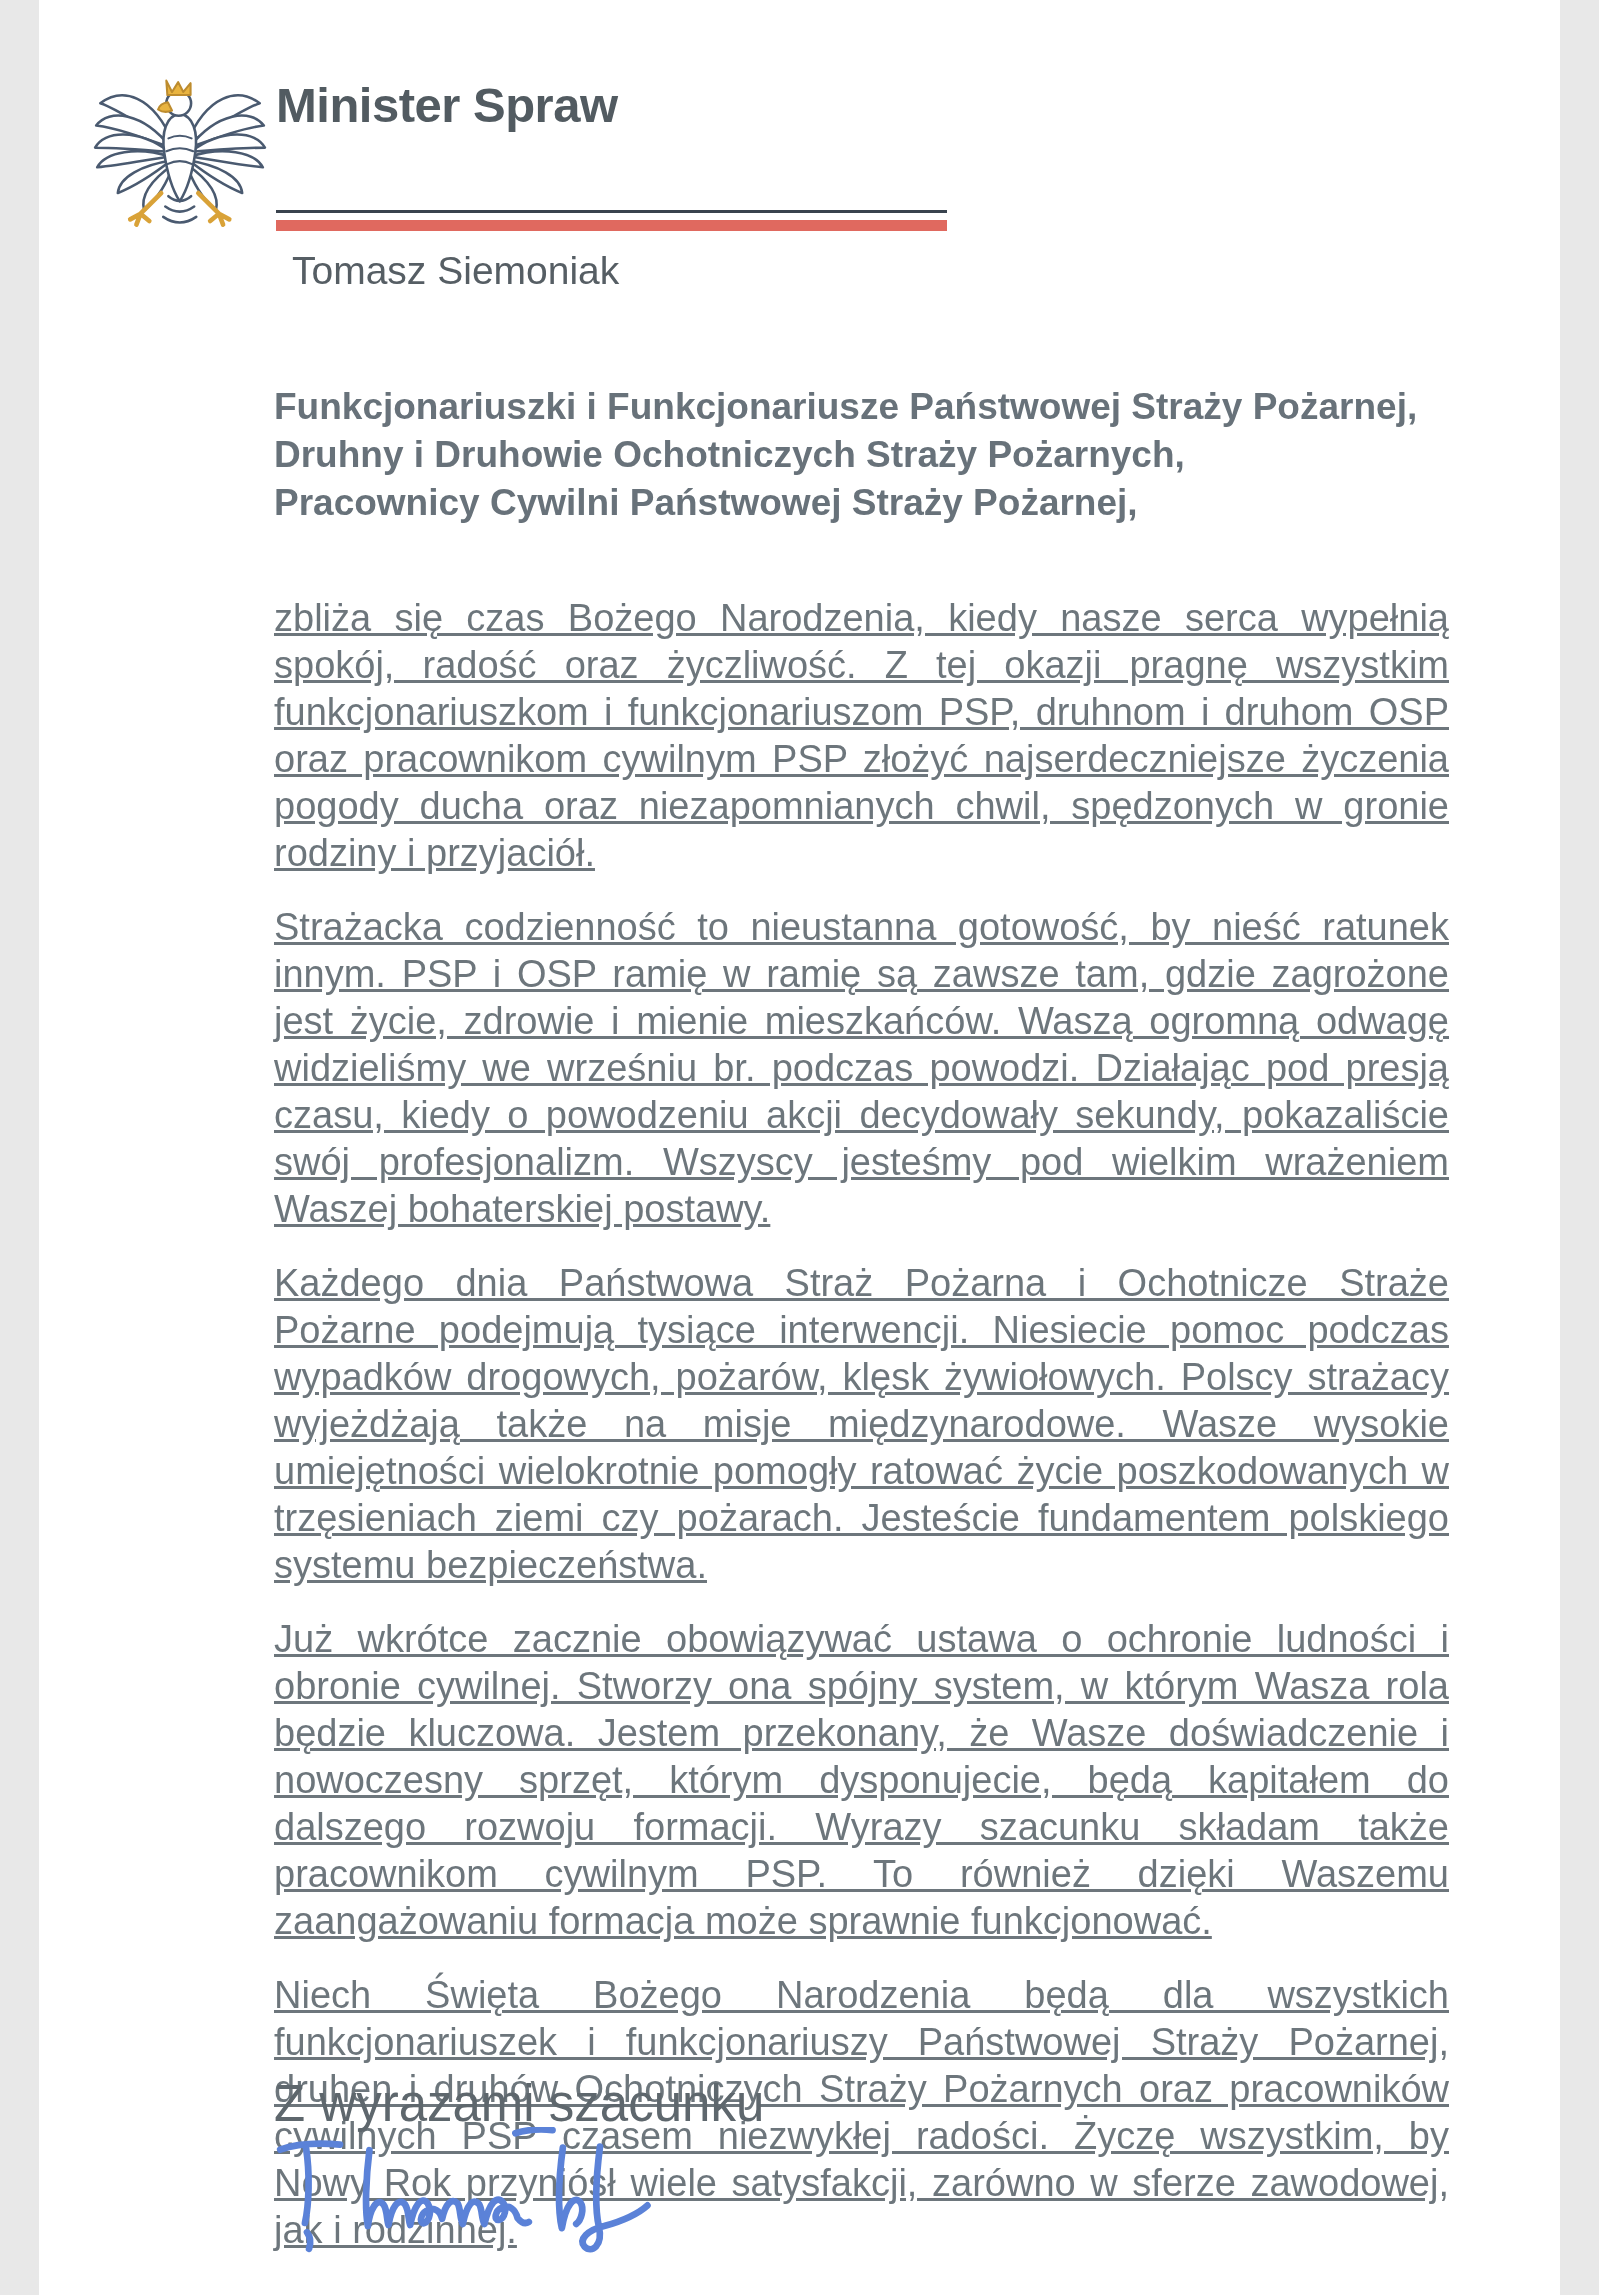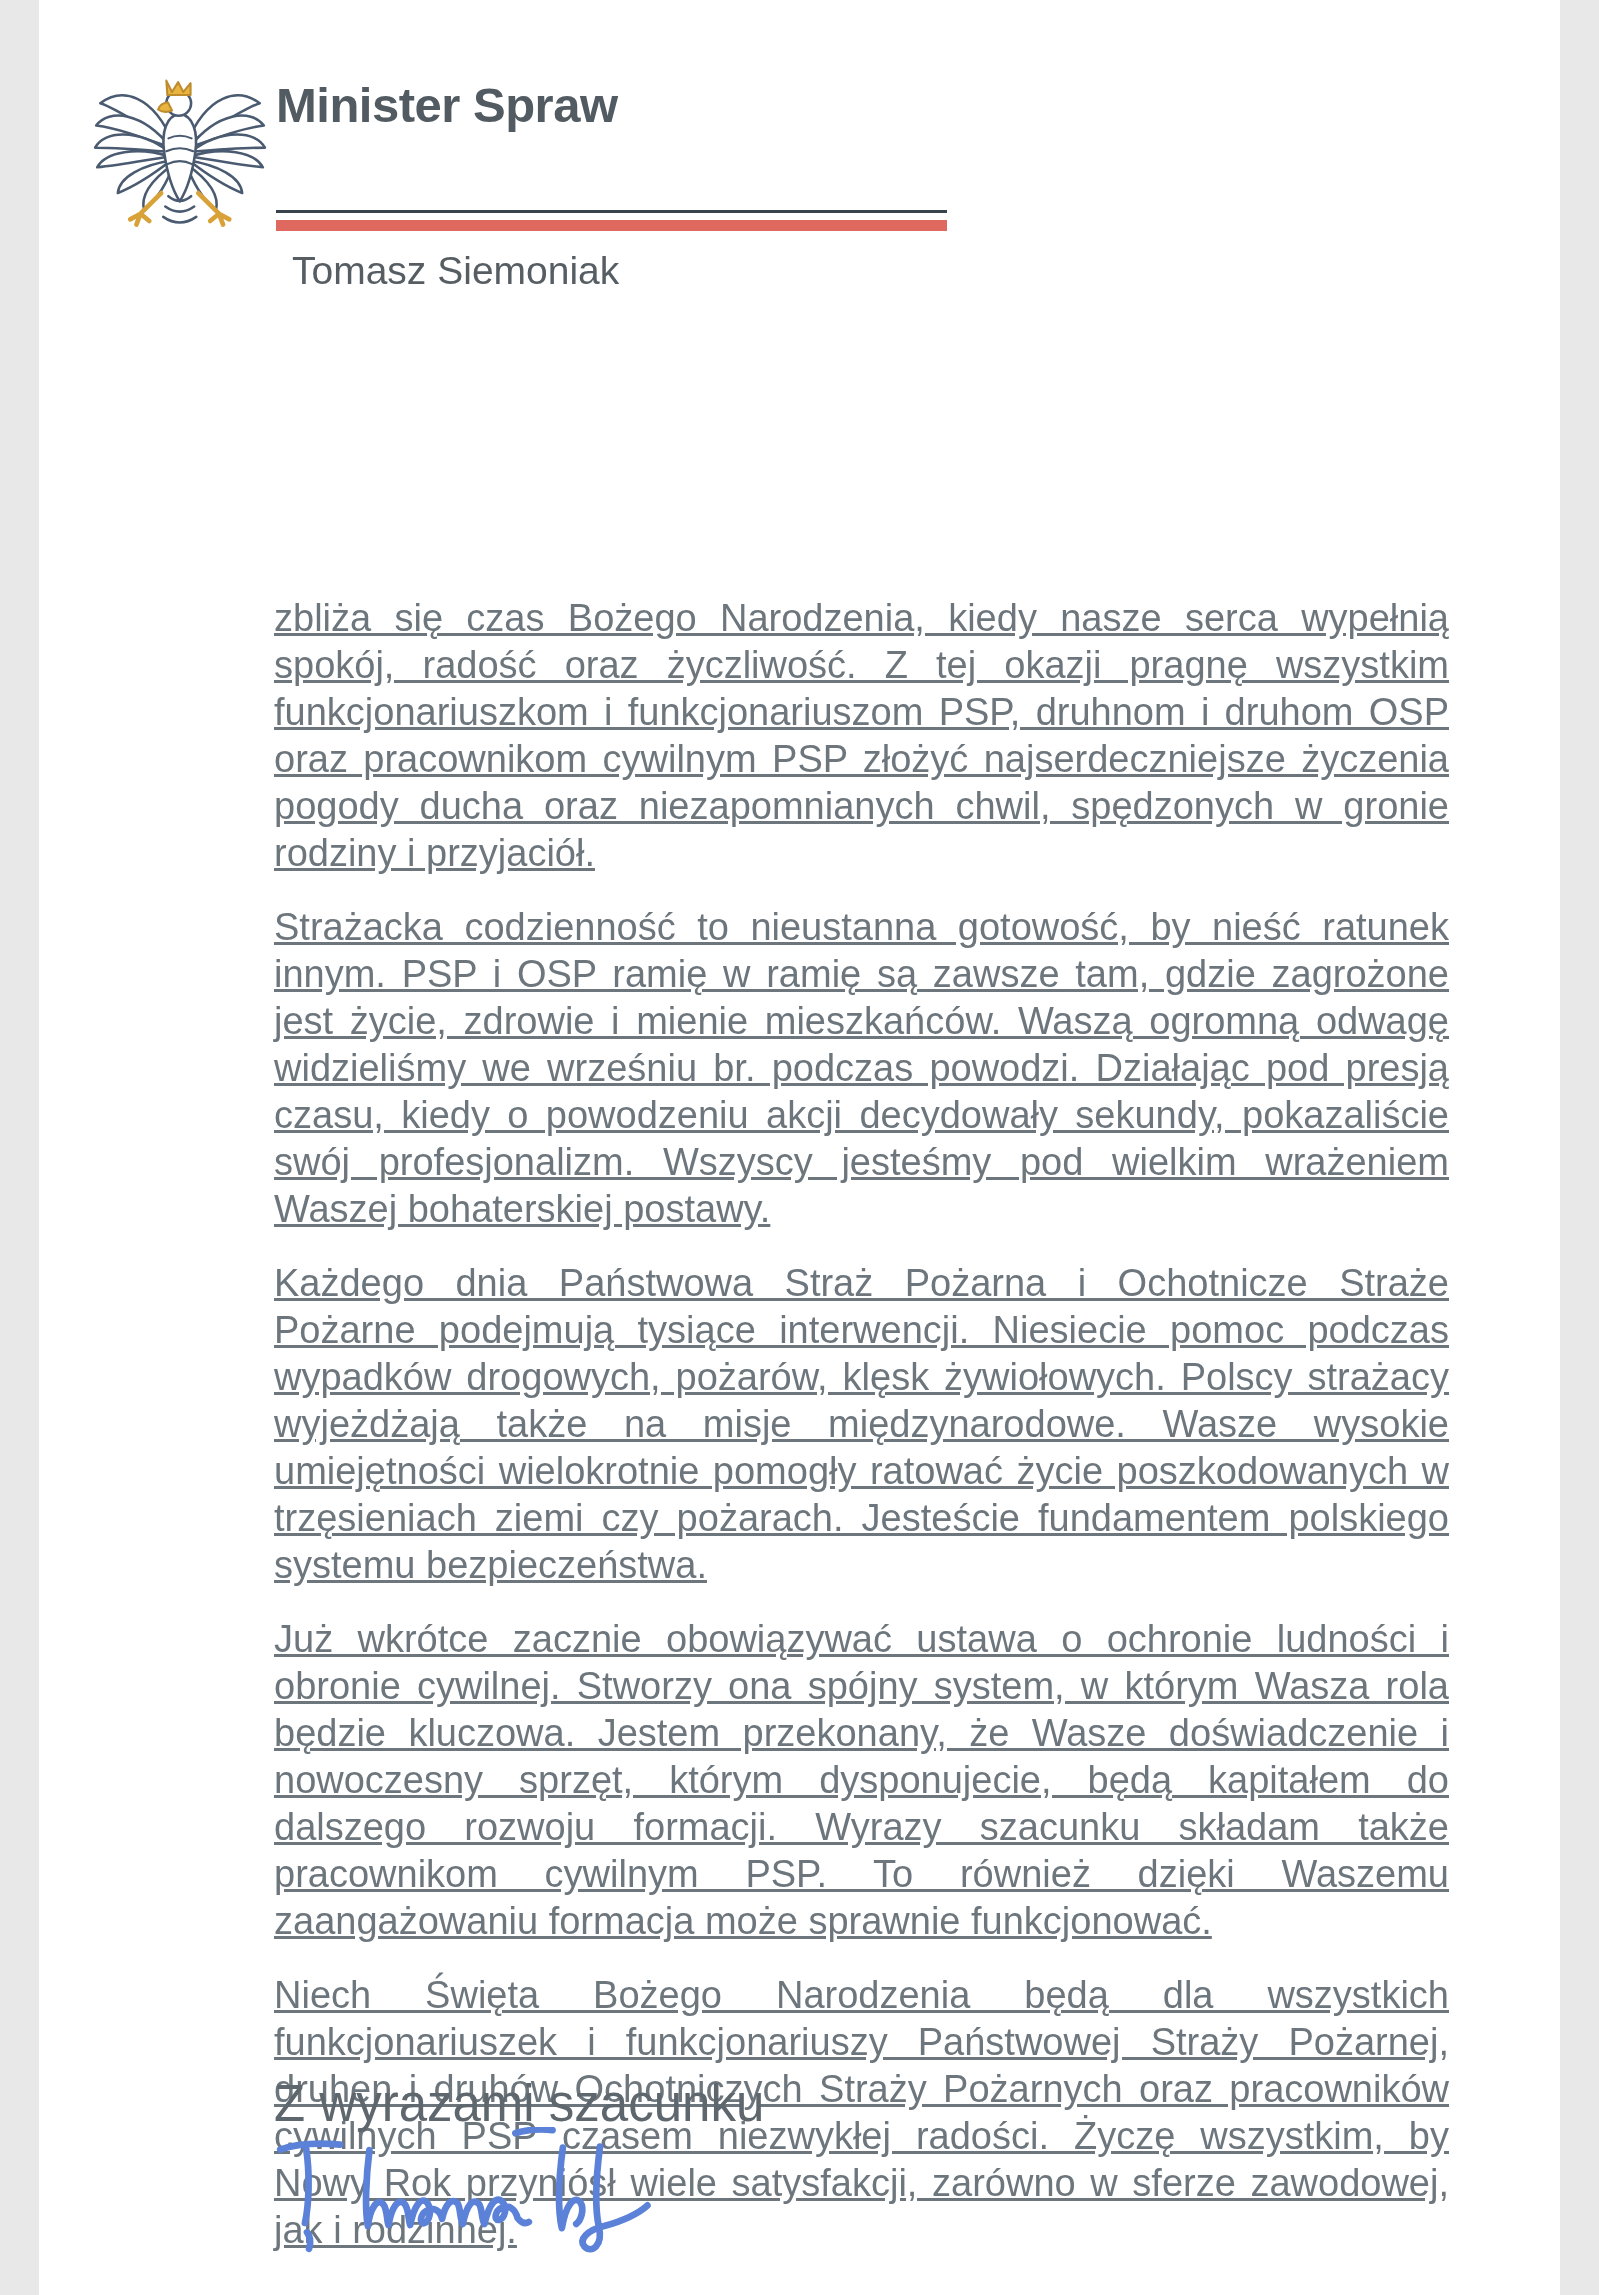--- a/index.html
+++ b/index.html
@@ -129,20 +129,25 @@
   </div>
 
   <div class="rules">
     <div class="rule-dark"></div>
     <div class="rule-gap"></div>
     <div class="rule-red"></div>
   </div>
 
   <div class="minister-name">Tomasz Siemoniak</div>
 
+  <div class="salutation">
+    <div>Funkcjonariuszki i Funkcjonariusze Państwowej Straży Pożarnej,</div>
+    <div>Druhny i Druhowie Ochotniczych Straży Pożarnych,</div>
+    <div>Pracownicy Cywilni Państwowej Straży Pożarnej,</div>
+  </div>
 
   <div class="letter-body">
     <p>zbliża się czas Bożego Narodzenia, kiedy nasze serca wypełnią spokój, radość oraz życzliwość. Z tej okazji pragnę wszystkim funkcjonariuszkom i funkcjonariuszom PSP, druhnom i druhom OSP oraz pracownikom cywilnym PSP złożyć najserdeczniejsze życzenia pogody ducha oraz niezapomnianych chwil, spędzonych w gronie rodziny i przyjaciół.</p>
     <p>Strażacka codzienność to nieustanna gotowość, by nieść ratunek innym. PSP i OSP ramię w ramię są zawsze tam, gdzie zagrożone jest życie, zdrowie i mienie mieszkańców. Waszą ogromną odwagę widzieliśmy we wrześniu br. podczas powodzi. Działając pod presją czasu, kiedy o powodzeniu akcji decydowały sekundy, pokazaliście swój profesjonalizm. Wszyscy jesteśmy pod wielkim wrażeniem Waszej bohaterskiej postawy.</p>
     <p>Każdego dnia Państwowa Straż Pożarna i Ochotnicze Straże Pożarne podejmują tysiące interwencji. Niesiecie pomoc podczas wypadków drogowych, pożarów, klęsk żywiołowych. Polscy strażacy wyjeżdżają także na misje międzynarodowe. Wasze wysokie umiejętności wielokrotnie pomogły ratować życie poszkodowanych w trzęsieniach ziemi czy pożarach. Jesteście fundamentem polskiego systemu bezpieczeństwa.</p>
     <p>Już wkrótce zacznie obowiązywać ustawa o ochronie ludności i obronie cywilnej. Stworzy ona spójny system, w którym Wasza rola będzie kluczowa. Jestem przekonany, że Wasze doświadczenie i nowoczesny sprzęt, którym dysponujecie, będą kapitałem do dalszego rozwoju formacji. Wyrazy szacunku składam także pracownikom cywilnym PSP. To również dzięki Waszemu zaangażowaniu formacja może sprawnie funkcjonować.</p>
     <p>Niech Święta Bożego Narodzenia będą dla wszystkich funkcjonariuszek i funkcjonariuszy Państwowej Straży Pożarnej, druhen i druhów Ochotniczych Straży Pożarnych oraz pracowników cywilnych PSP czasem niezwykłej radości. Życzę wszystkim, by Nowy Rok przyniósł wiele satysfakcji, zarówno w sferze zawodowej, jak i rodzinnej.</p>
   </div>
 
   <div class="closing">Z wyrazami szacunku</div>

